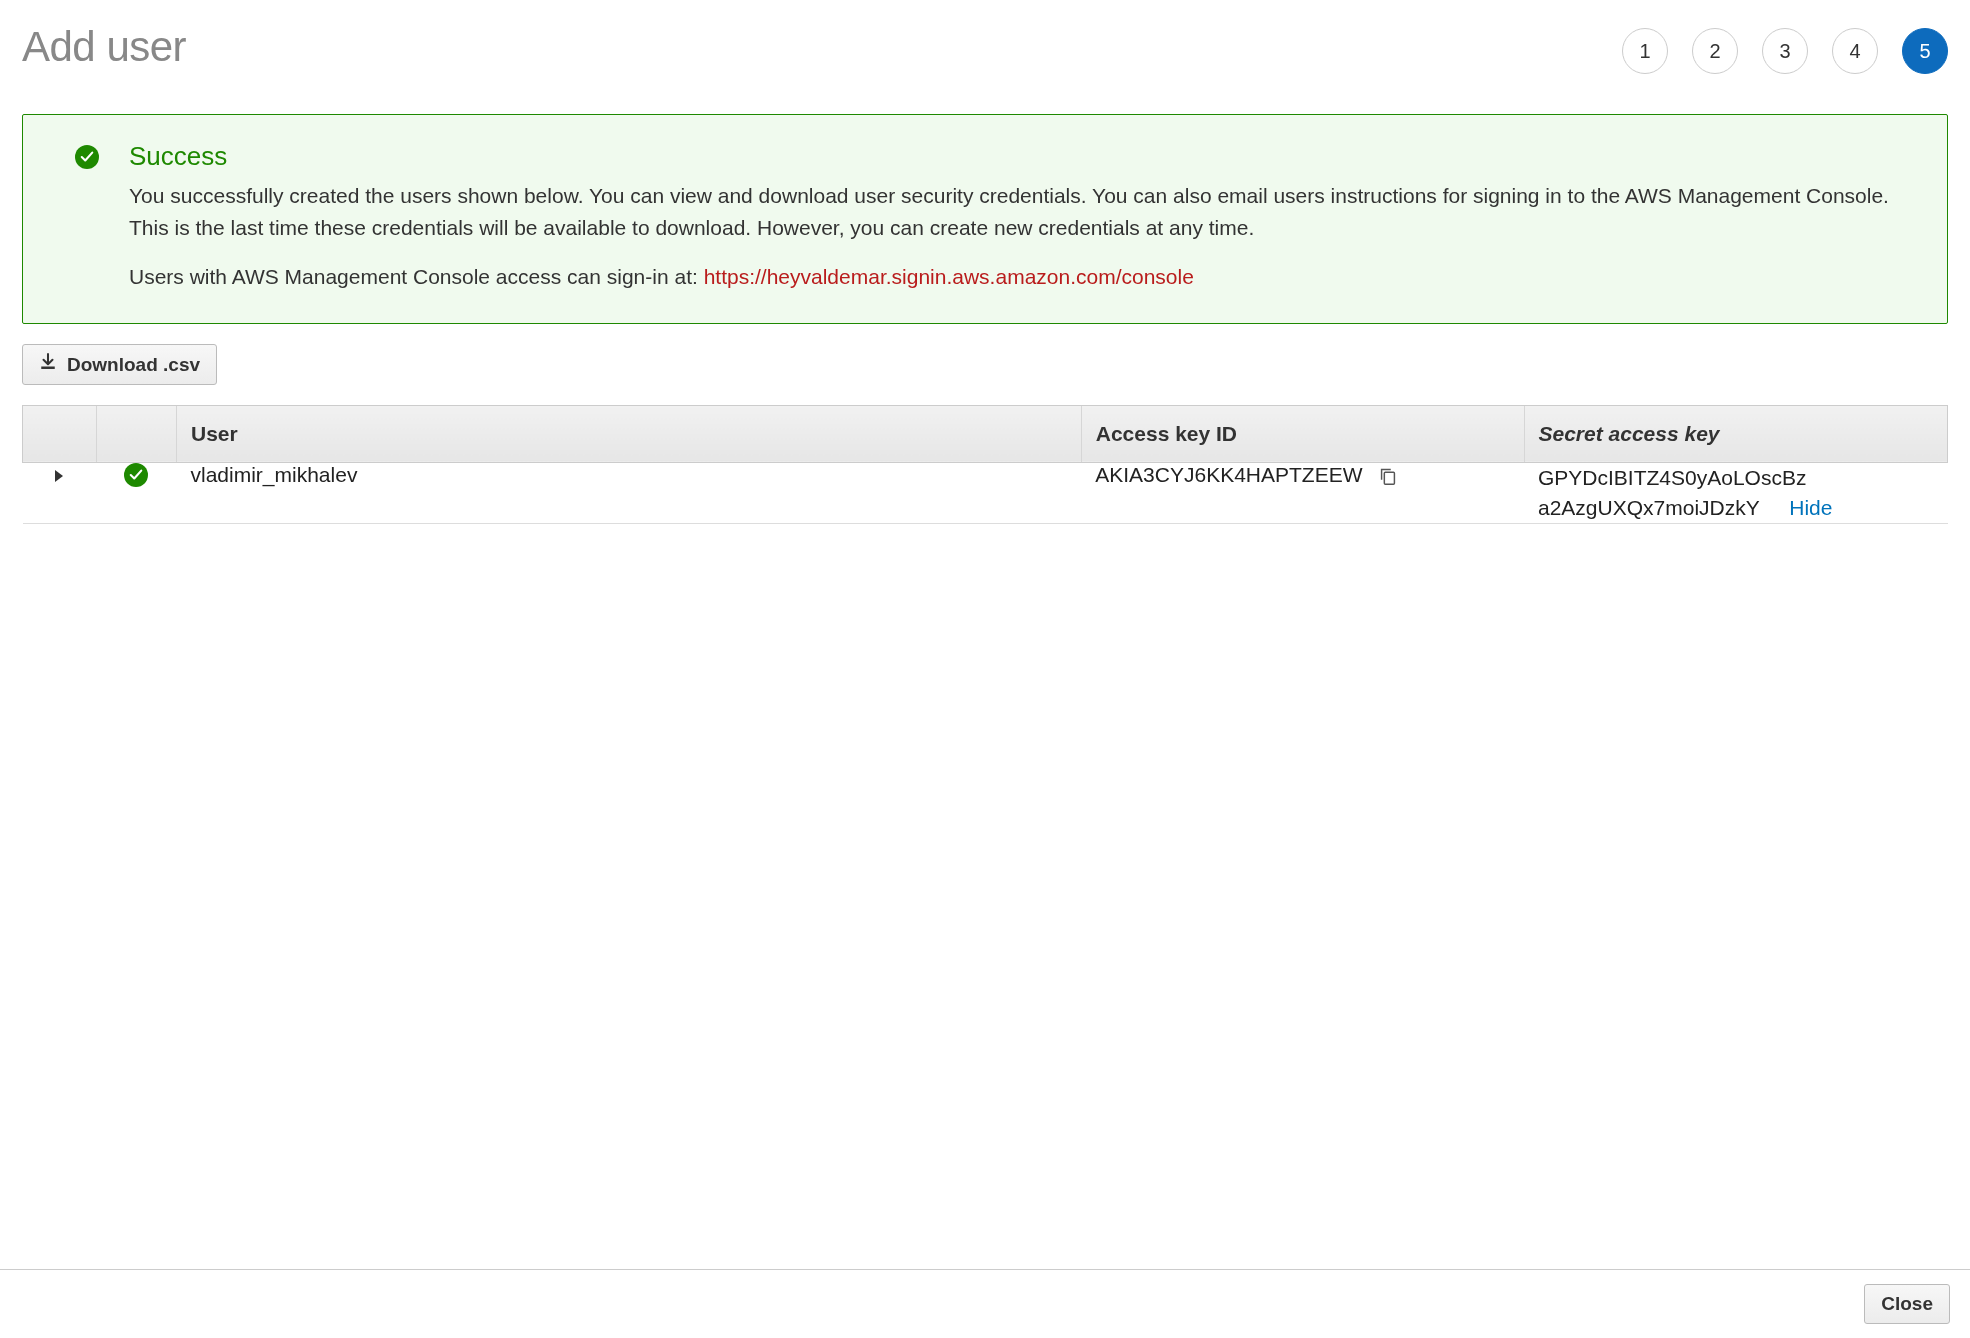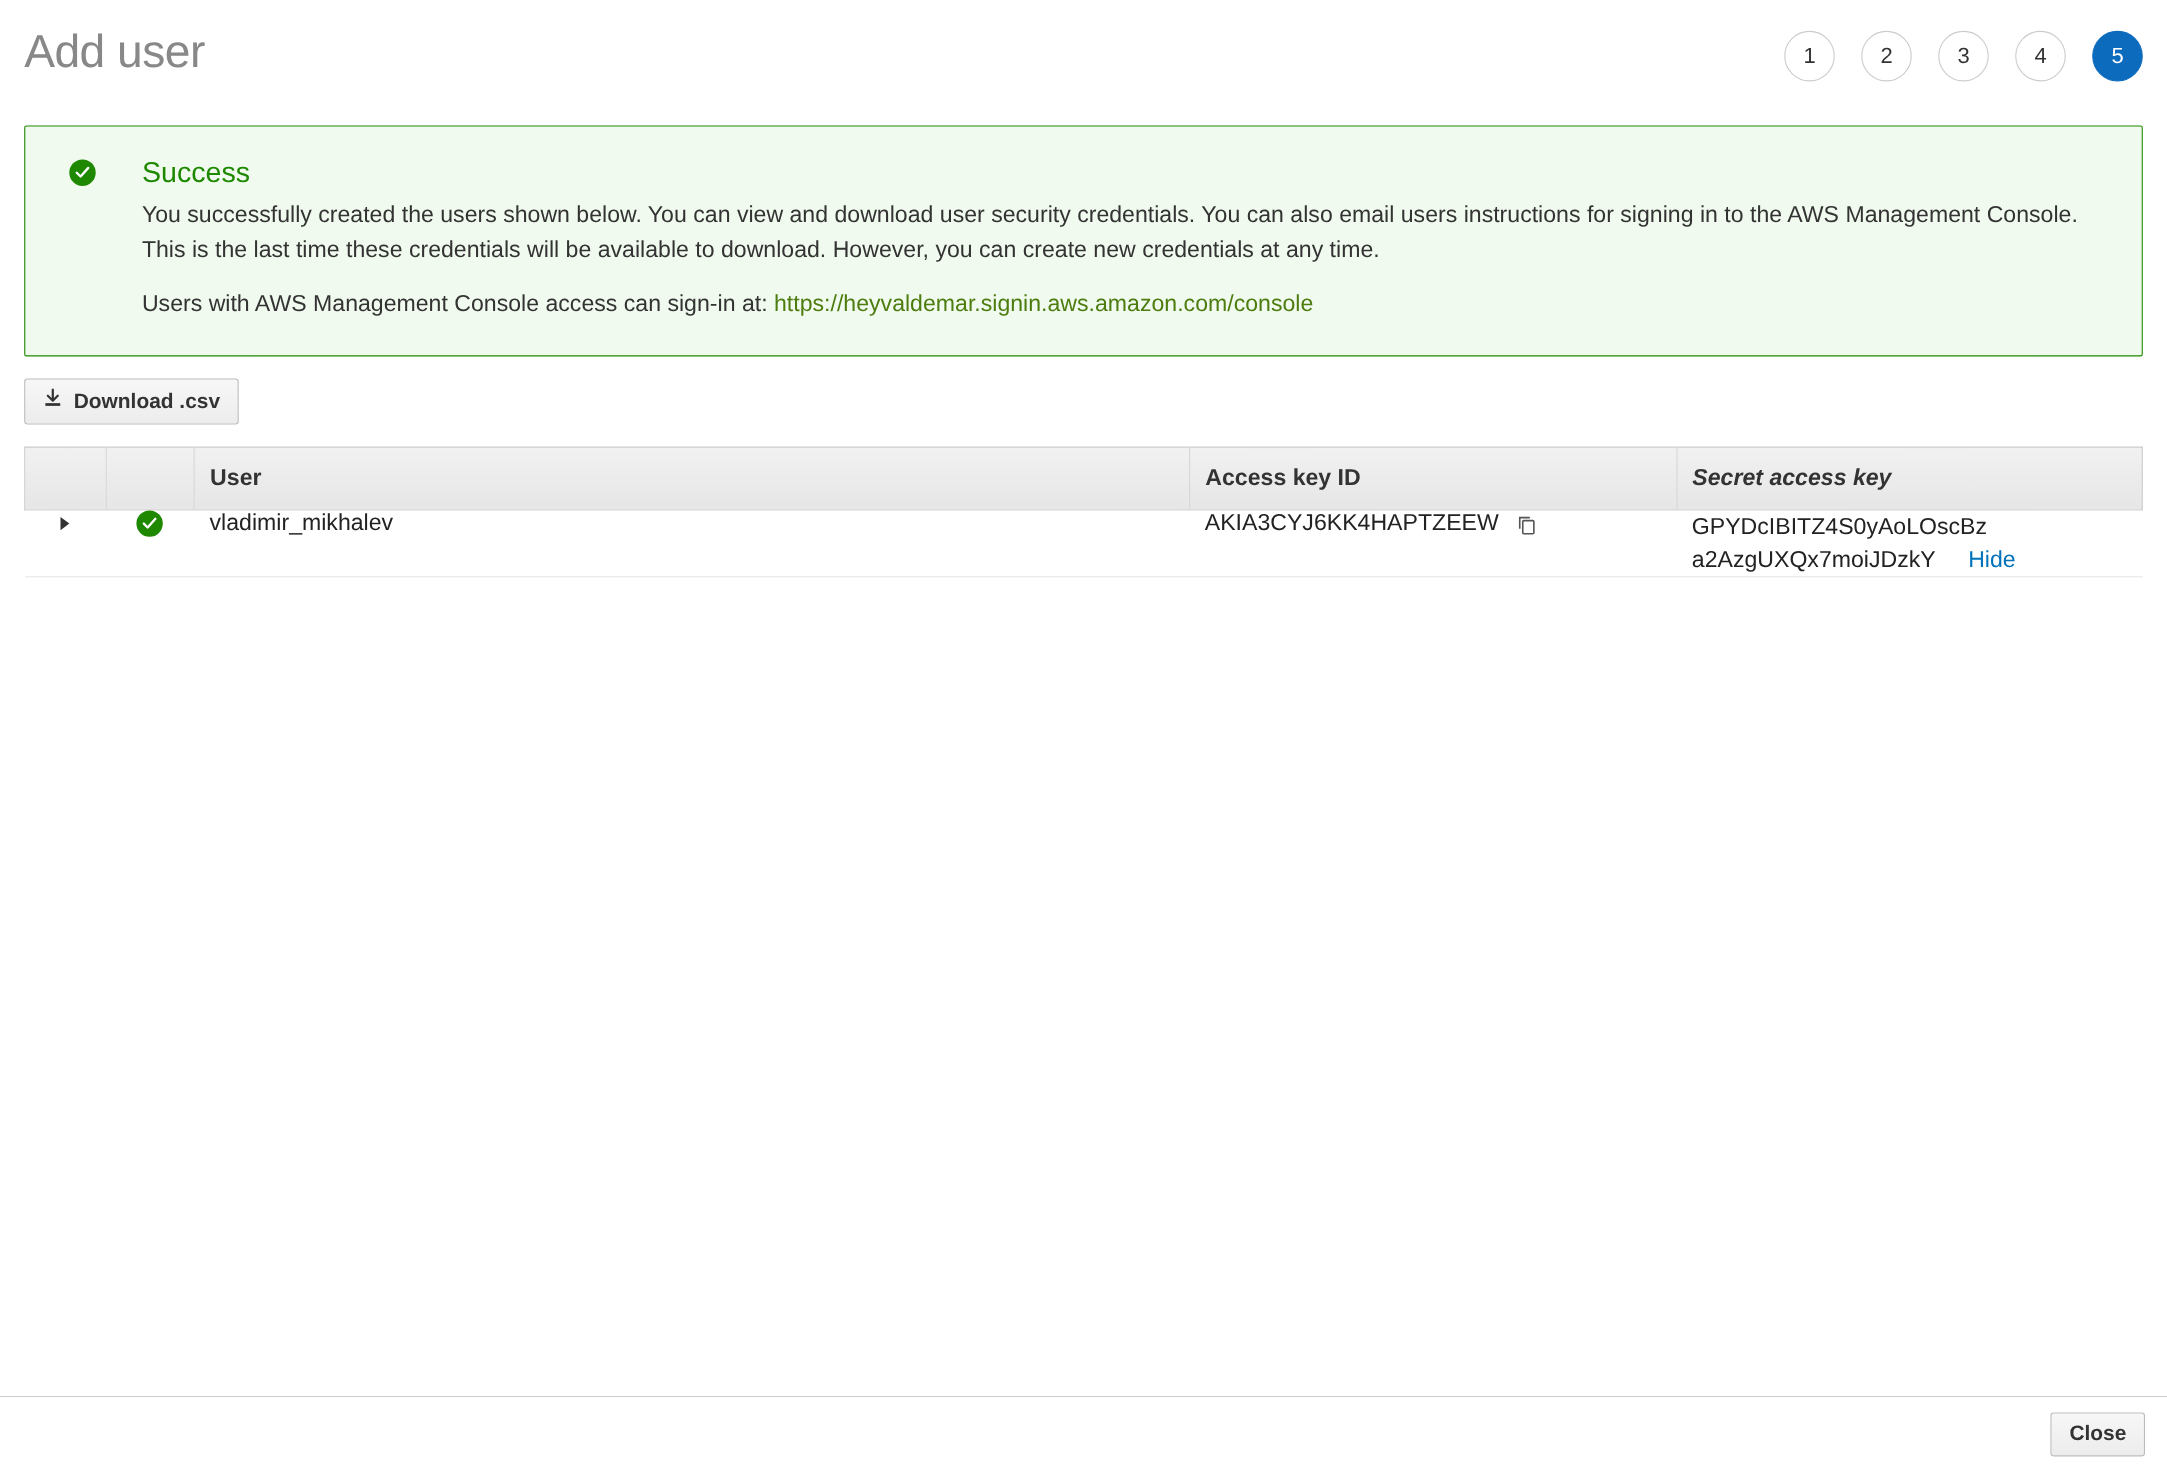--- a/index.html
+++ b/index.html
@@ -45,23 +45,23 @@
     }
     .step-circle.active {
       background: #0d6bbd;
       border-color: #0d6bbd;
       color: #fff;
     }
     .alert-success {
       border: 1px solid #1e8900;
       background: #f0faee;
       border-radius: 2px;
-      padding: 26px 34px 30px 40px;
-      display: flex;
-      gap: 42px;
+      padding: 26px 34px 30px 52px;
+      display: flex;
+      gap: 30px;
       margin-bottom: 20px;
     }
     .alert-icon {
       flex: 0 0 auto;
       margin-top: 4px;
     }
     .check-badge {
       width: 24px;
       height: 24px;
       border-radius: 50%;
@@ -78,21 +78,21 @@
       margin-bottom: 8px;
     }
     .alert-body p {
       font-size: 21px;
       line-height: 1.5;
       color: #333;
       margin-bottom: 18px;
     }
     .alert-body p:last-child { margin-bottom: 0; }
     .alert-body a {
-      color: #4d7c0f;
+      color: #b91c1c;
       text-decoration: none;
       margin-top: 28px;
     }
     .btn {
       display: inline-flex;
       align-items: flex-end;
       gap: 10px;
       background: linear-gradient(#f7f7f7, #ececec);
       border: 1px solid #bbb;
       border-radius: 3px;

